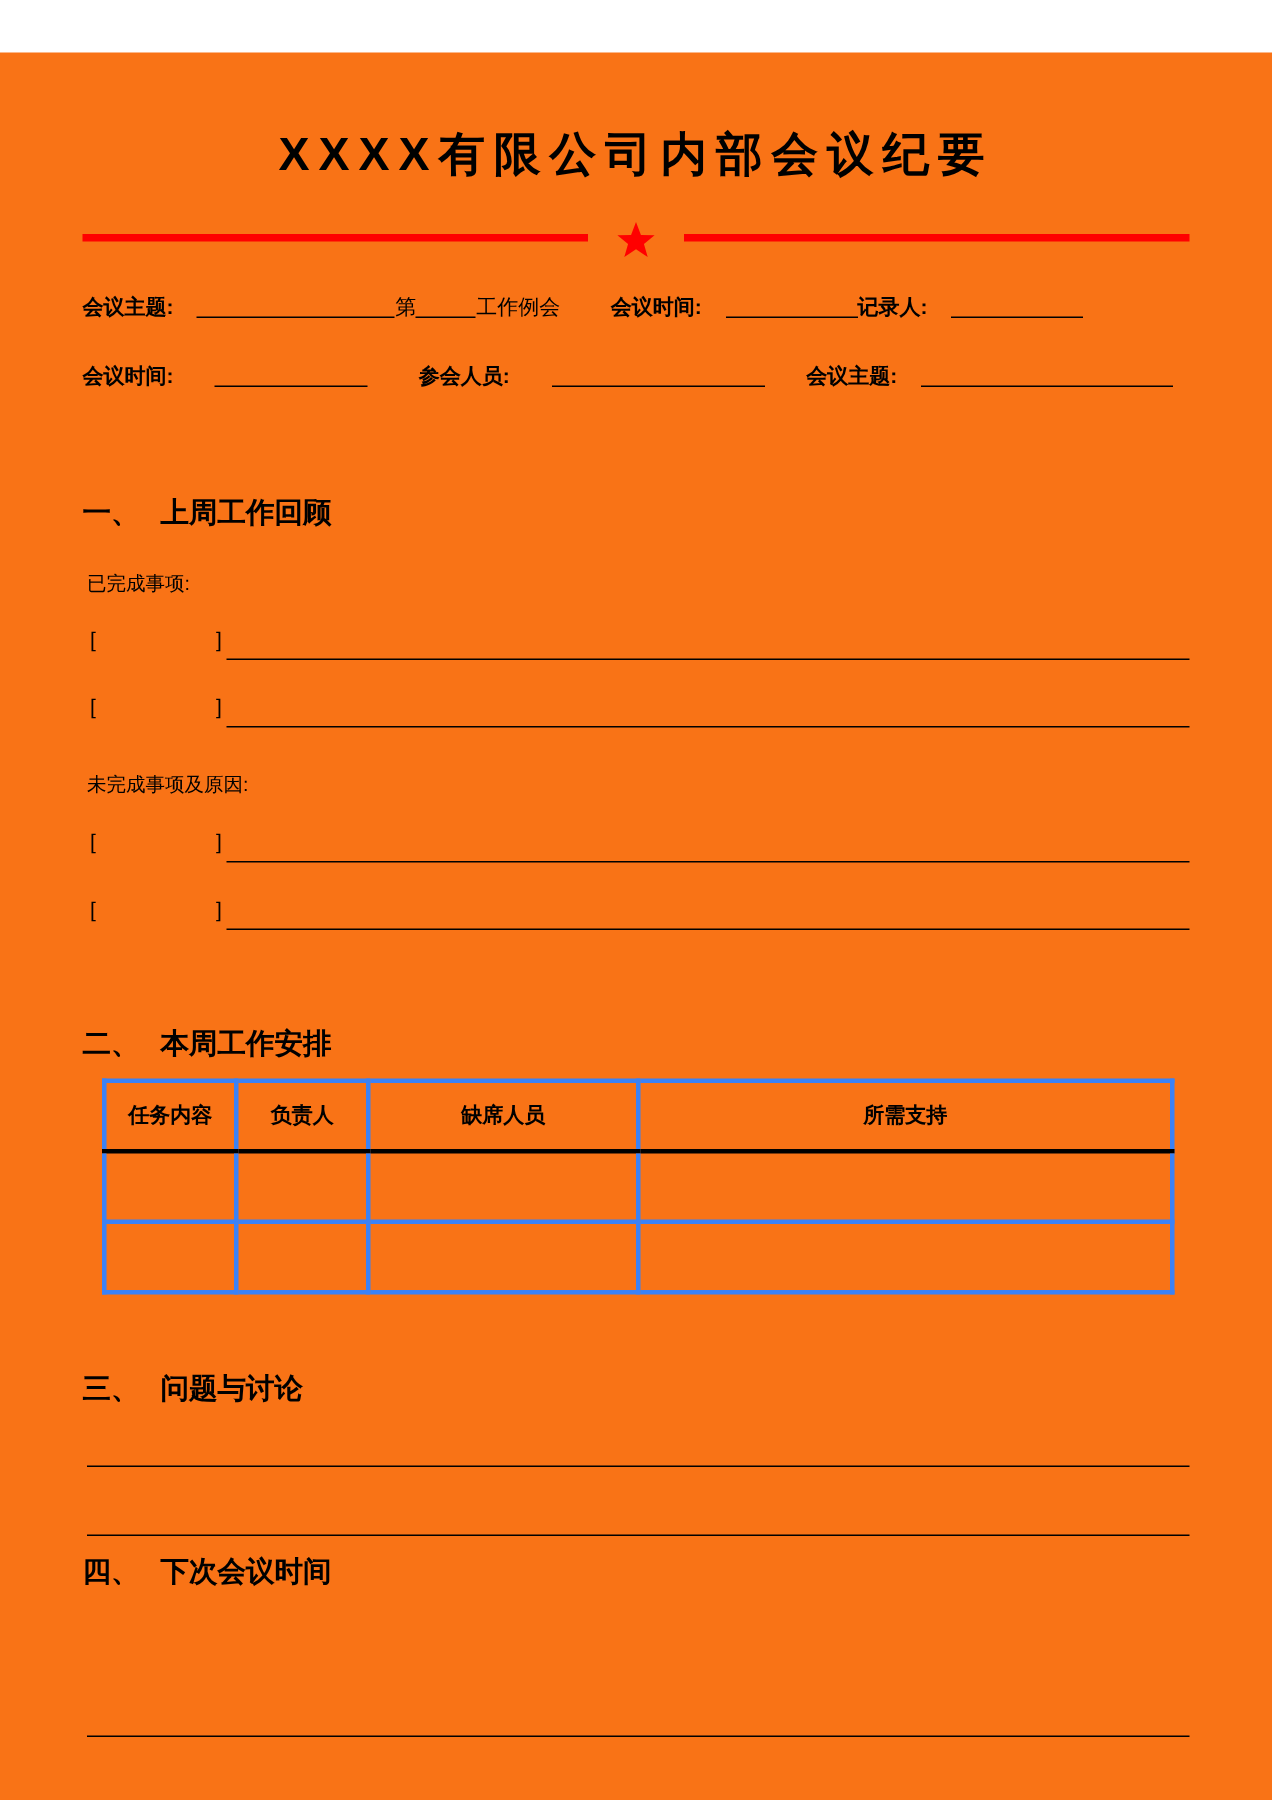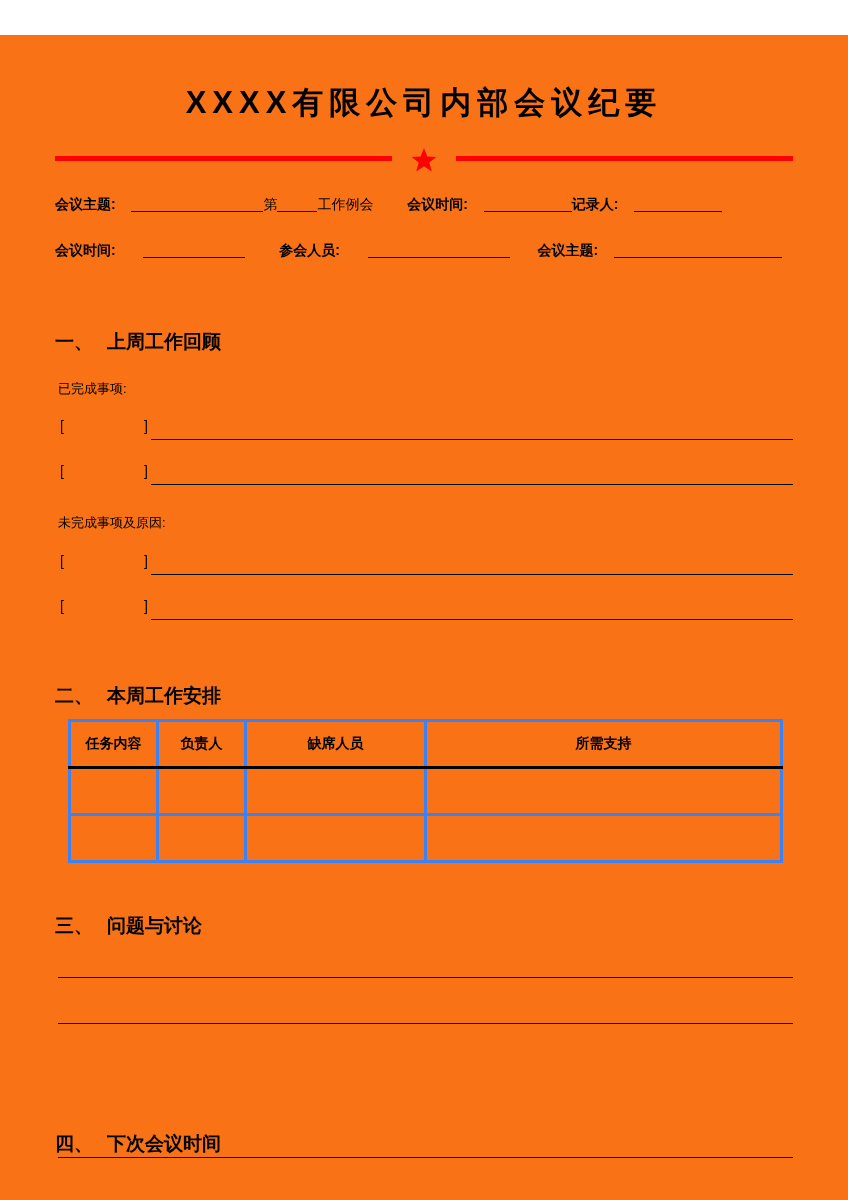--- a/index.html
+++ b/index.html
@@ -308,19 +308,19 @@
     </tbody>
   </table>
 
   <div class="section-head" style="top:878px">
     <span class="num">三、</span><span>问题与讨论</span>
   </div>
 
   <div class="blank-line" style="top:942px"></div>
   <div class="blank-line" style="top:988px"></div>
 
-  <div class="section-head" style="top:1096px">
+  <div class="section-head" style="top:1000px">
     <span class="num">四、</span><span>下次会议时间</span>
   </div>
 
   <div class="blank-line" style="top:1122px"></div>
 
 </div>
 
 </body></html>

